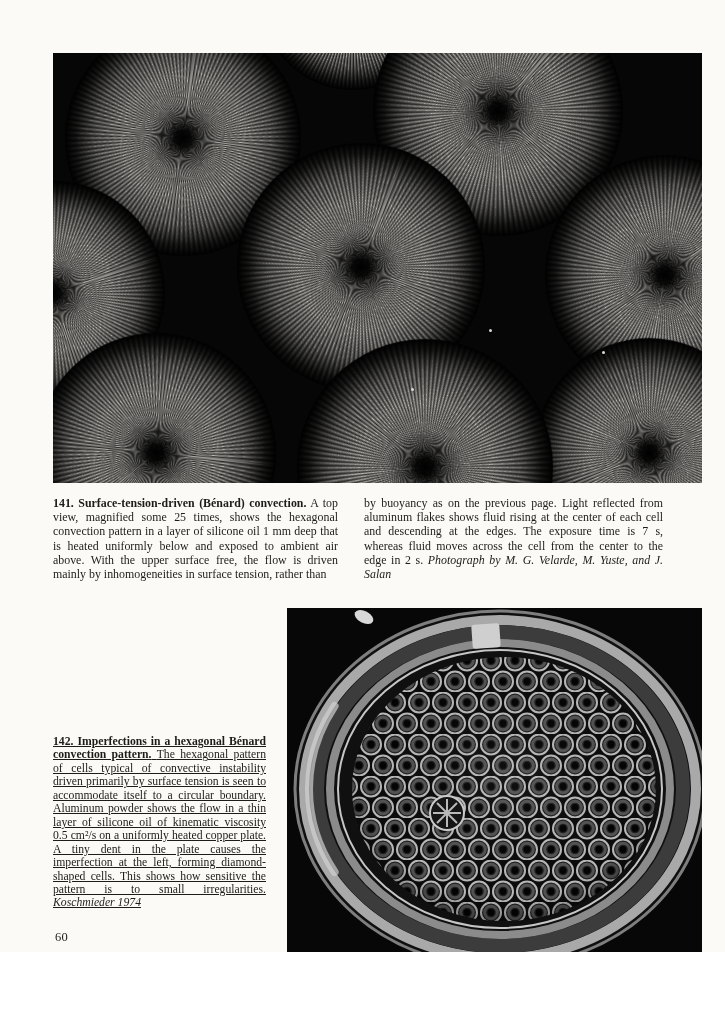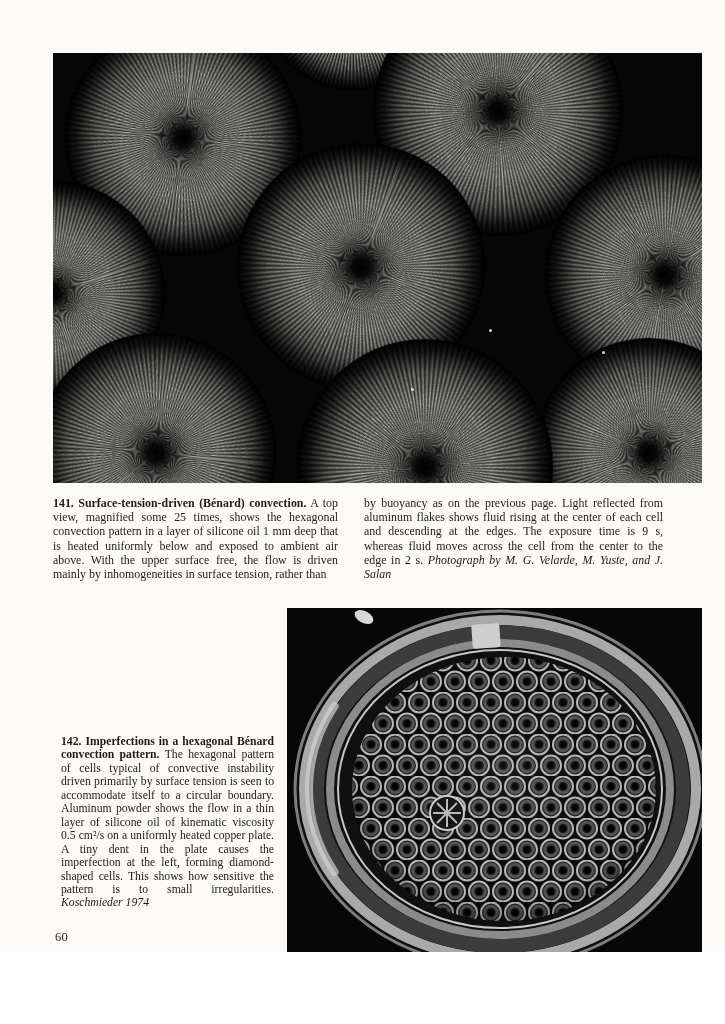--- a/index.html
+++ b/index.html
@@ -31,22 +31,22 @@
 
   
   .cap { position:absolute; text-align:justify; }
   .cap-141 { left:53px; top:496px; width:610px; display:flex;
              font-size:11.9px; line-height:14.2px; }
   .cap-141 .col1 { flex:0 0 285px; }
   .cap-141 .gap  { flex:0 0 26px; }
   .cap-141 .col2 { flex:1; }
   .lead   { font-weight:bold; }
   .credit { font-style:italic; }
-  .cap-142 { left:61px; top:735px; width:213px;
-             font-size:11.7px; line-height:13.45px; }
+  .cap-142 { left:53px; top:735px; width:213px;
+             font-size:11.7px; line-height:13.45px;text-decoration:underline; }
 
   
   .photo-bottom { position:absolute; left:287px; top:608px; width:415px; height:365px; }
   .photo-bottom svg { display:block; }
 
   .page-num { position:absolute; left:55px; top:930px; font-size:12.5px;
               letter-spacing:.3px; }
 </style>
 </head>
 <body>
@@ -68,21 +68,21 @@
     <div class="speck" style="left:549px; top:298px;"></div>
   </div>
 
   <div class="cap cap-141">
     <div class="col1">
       <span class="lead">141. Surface-tension-driven (Bénard) convection.</span>
       <span>A top view, magnified some 25 times, shows the hexagonal convection pattern in a layer of silicone oil 1 mm deep that is heated uniformly below and exposed to ambient air above. With the upper surface free, the flow is driven mainly by inhomogeneities in surface tension, rather than</span>
     </div>
     <div class="gap"></div>
     <div class="col2">
-      <span>by buoyancy as on the previous page. Light reflected from aluminum flakes shows fluid rising at the center of each cell and descending at the edges. The exposure time is 9 s, whereas fluid moves across the cell from the center to the edge in 2 s.</span>
+      <span>by buoyancy as on the previous page. Light reflected from aluminum flakes shows fluid rising at the center of each cell and descending at the edges. The exposure time is 7 s, whereas fluid moves across the cell from the center to the edge in 2 s.</span>
       <span class="credit">Photograph by M. G. Velarde, M. Yuste, and J. Salan</span>
     </div>
   </div>
 
   <div class="cap cap-142">
     <span class="lead">142. Imperfections in a hexagonal Bénard convection pattern.</span>
     <span>The hexagonal pattern of cells typical of convective instability driven primarily by surface tension is seen to accommodate itself to a circular boundary. Aluminum powder shows the flow in a thin layer of silicone oil of kinematic viscosity 0.5 cm²/s on a uniformly heated copper plate. A tiny dent in the plate causes the imperfection at the left, forming diamond-shaped cells. This shows how sensitive the pattern is to small irregularities.</span>
     <span class="credit">Koschmieder 1974</span>
   </div>
 

